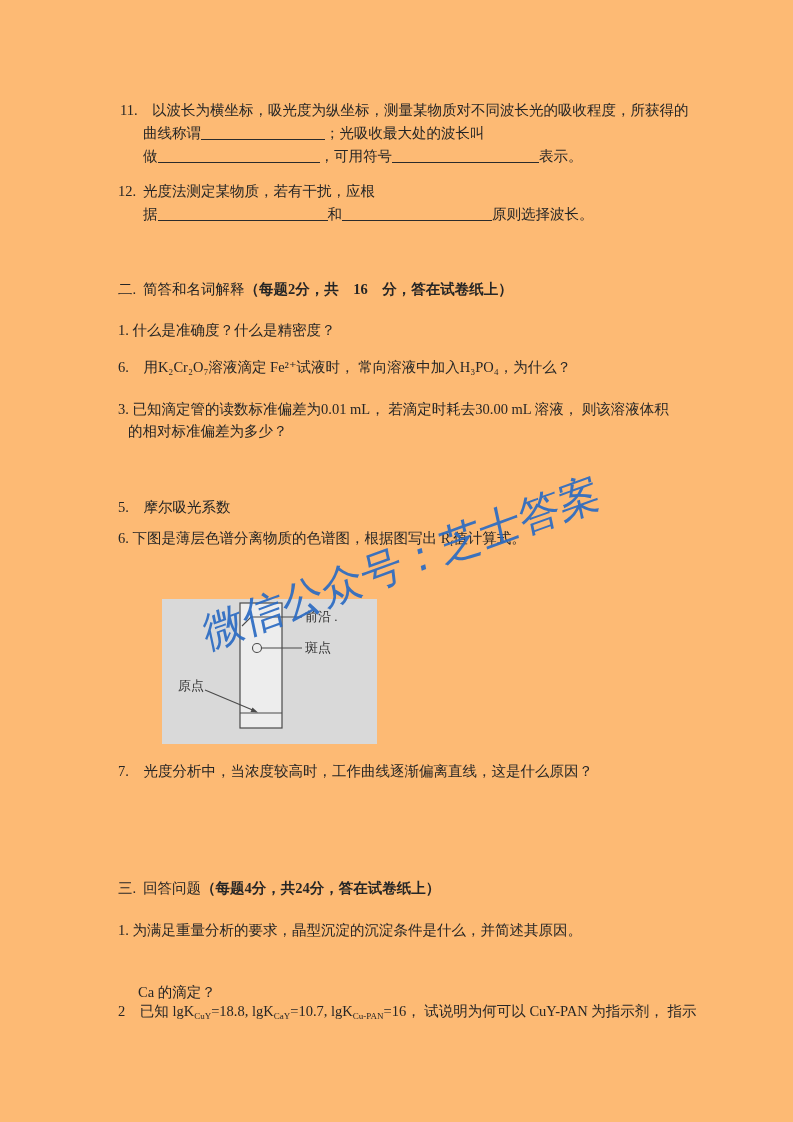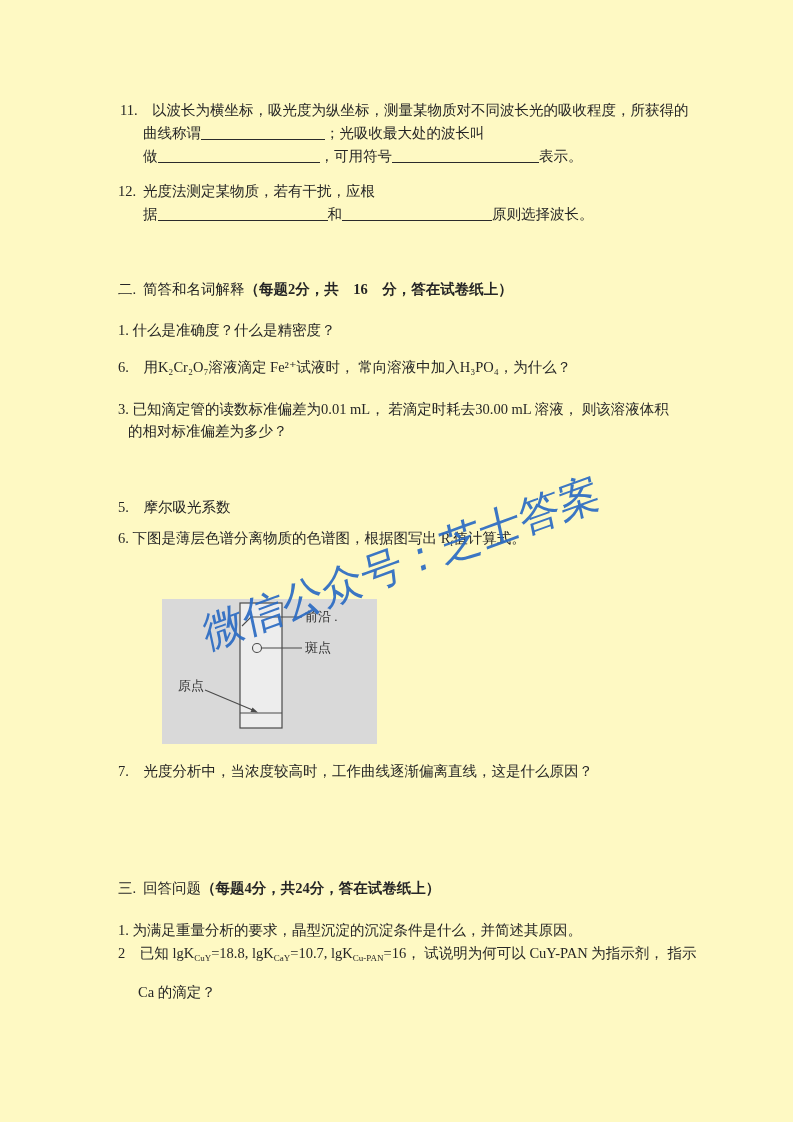--- a/index.html
+++ b/index.html
@@ -1,19 +1,19 @@
 <!DOCTYPE html>
 <html><head>
 <meta charset="utf-8">
 <style>
   html,body{margin:0;padding:0;background:#ffffff;}
   .page{
     position:relative;
     width:793px;height:1122px;
-    background:#fef9c3;
+    background:#fdba74;
     font-family:"Liberation Serif","DejaVu Serif",serif;
     font-size:14.5px;
     color:#262626;
     overflow:hidden;
   }
   .line{position:absolute;white-space:nowrap;line-height:20px;}
   .num{display:inline-block;}
   .blank{
     display:inline-block;
     border-bottom:1.4px solid #2b2b2b;
@@ -103,21 +103,21 @@
     <span>7.　光度分析中，当浓度较高时，工作曲线逐渐偏离直线，这是什么原因？</span>
   </div>
 
   <div class="line" style="left:118px;top:878px">
     <span class="num" style="width:25px">三.</span><span>回答问题</span><span class="b">（每题4分，共24分，答在试卷纸上）</span>
   </div>
 
   <div class="line" style="left:118px;top:920px">
     <span>1. 为满足重量分析的要求，晶型沉淀的沉淀条件是什么，并简述其原因。</span>
   </div>
-  <div class="line" style="left:118px;top:943px">
+  <div class="line" style="left:118px;top:1001px">
     <span>2　已知 lgK</span><span class="sub">CuY</span><span>=18.8, lgK</span><span class="sub">CaY</span><span>=10.7, lgK</span><span class="sub">Cu-PAN</span><span>=16，  试说明为何可以 CuY-PAN 为指示剂， 指示</span>
   </div>
   <div class="line" style="left:138px;top:982px">
     <span>Ca 的滴定？</span>
   </div>
 
   <div class="watermark" style="color:#2b6bc3">微信公众号：芝士答案</div>
 
 </div>
 

